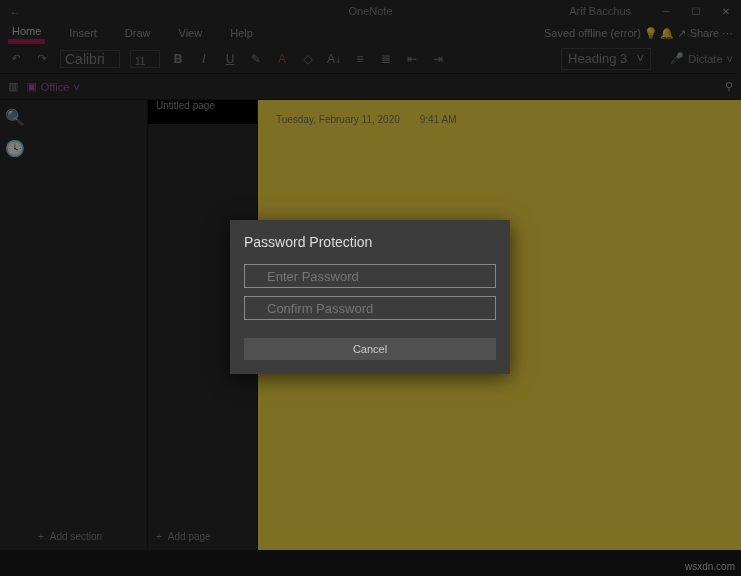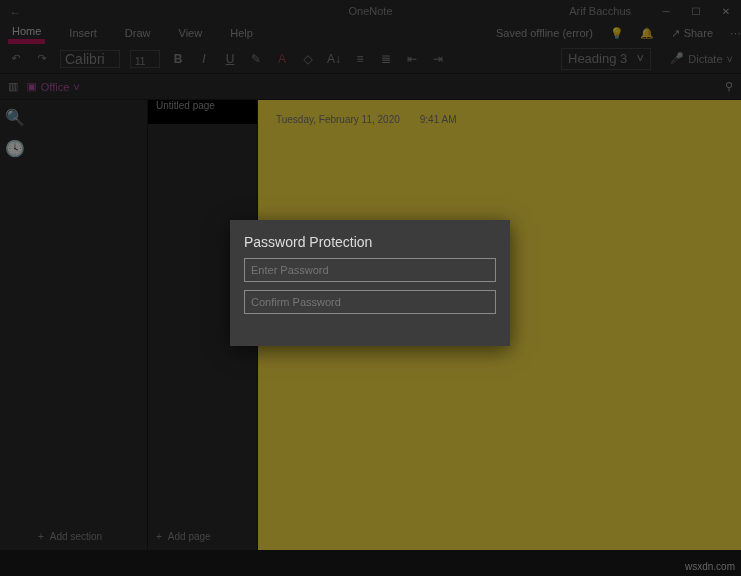--- a/index.html
+++ b/index.html
@@ -7,42 +7,42 @@
 .dim{position:absolute;inset:0;background:rgba(0,0,0,0.5);z-index:5}
 .titlebar{height:22px;background:#2b2b2b;display:flex;align-items:center;color:#888;font-size:11px;position:relative}
 .back{width:30px;text-align:center;color:#888}
 .title{position:absolute;left:50%;transform:translateX(-50%)}
 .user{position:absolute;right:110px}
 .wincontrols{position:absolute;right:0;display:flex}
 .wincontrols span{width:30px;text-align:center;color:#aaa;font-size:10px}
 .menubar{height:22px;background:#2b2b2b;display:flex;align-items:center;padding:0 8px;color:#999;font-size:11px;gap:20px;position:relative}
 .menubar .tab{padding:2px 4px}
 .menubar .tab.active{border-bottom:5px solid #be185d;color:#ccc}
-.menu-right{position:absolute;right:0;display:flex;gap:17px;align-items:center}
+.menu-right{position:absolute;right:8px;display:flex;gap:3px;align-items:center}
 .toolbar{height:30px;background:#2b2b2b;display:flex;align-items:center;padding:0 8px;color:#888;font-size:11px;gap:10px;border-bottom:1px solid #1a1a1a}
 .histbtn{width:16px;text-align:center}
 .fontbox{width:60px;height:18px;border:1px solid #444;display:flex;align-items:center;padding:0 4px;font-size:14px}
 .sizebox{width:30px;height:18px;border:1px solid #444;display:flex;align-items:flex-end;padding:0 4px;font-size:10px}
 .tb-icon{width:16px;text-align:center;font-size:12px}
 .heading-sel{position:absolute;right:90px;width:90px;height:22px;border:1px solid #444;display:flex;align-items:center;padding:0 6px;font-size:13px;color:#888}
 .dictate{position:absolute;right:8px;display:flex;gap:4px;align-items:center;color:#888}
 .navrow{height:26px;background:#2b2b2b;display:flex;align-items:center;padding:0 8px;color:#999;font-size:11px;gap:8px;border-bottom:1px solid #1a1a1a}
 .office-dd{display:flex;align-items:center;gap:4px;color:#b050a0}
 .main{display:flex;height:calc(100% - 100px - 26px)}
 .leftcol{width:30px;background:#2b2b2b;display:flex;flex-direction:column;align-items:center;gap:12px;padding-top:8px;color:#777}
 .sections{width:118px;background:#2b2b2b;border-right:1px solid #1a1a1a;position:relative}
 .pages{width:110px;background:#2b2b2b;border-right:1px solid #1a1a1a;position:relative}
 .section-item{height:24px;display:flex;align-items:center;padding:0 8px;font-size:10px;color:#999;background:#3a2535;border-left:3px solid #a04080}
 .page-item{height:24px;display:flex;align-items:flex-start;padding:0 8px;font-size:10px;color:#999;background:#000000}
 .addbtn{position:absolute;bottom:0;left:0;right:0;height:28px;display:flex;align-items:center;padding:0 8px;font-size:10px;color:#888;gap:6px}
 .canvas{flex:1;background:#fde047;padding:14px 18px;color:#777;font-size:10px}
 .canvas .ts{display:flex;gap:20px}
 .dialog{position:absolute;left:230px;top:220px;width:280px;background:#3c3c3c;z-index:10;padding:14px;box-shadow:0 4px 20px rgba(0,0,0,0.6)}
-.dialog-title{color:#ddd;font-size:14px;font-weight:300;margin-bottom:8px}
-.pwfield{width:100%;height:24px;background:#3c3c3c;border:1px solid #888;color:#bbb;font-size:11px;padding:0 6px;margin-bottom:8px;outline:none}
+.dialog-title{color:#ddd;font-size:14px;font-weight:300;margin-bottom:14px}
+.pwfield{width:100%;height:24px;background:#3c3c3c;border:1px solid #888;color:#bbb;font-size:13px;padding:0 22px;margin-bottom:8px;outline:none}
 .dlgbtns{display:flex;gap:10px;margin-top:10px}
 .dlgbtn{flex:1;height:22px;display:flex;align-items:center;justify-content:center;font-size:11px;color:#ccc;background:#3c3c3c}
 .dlgbtn.cancel{background:#505050}
 .watermark{position:absolute;right:6px;bottom:4px;color:#666;font-size:10px;z-index:20}
 </style>
 </head>
 <body>
 
 <div class="titlebar">
   <div class="back">←</div>
@@ -139,16 +139,17 @@
   </div>
 </div>
 
 <div class="dim"></div>
 
 <div class="dialog">
   <div class="dialog-title">Password Protection</div>
   <input class="pwfield" type="password" placeholder="Enter Password" style="">
   <input class="pwfield" type="password" placeholder="Confirm Password" style="">
   <div class="dlgbtns">
+    <div class="dlgbtn cancel">Cancel</div>
   </div>
 </div>
 
 <div class="watermark">wsxdn.com</div>
 
 </body></html>

